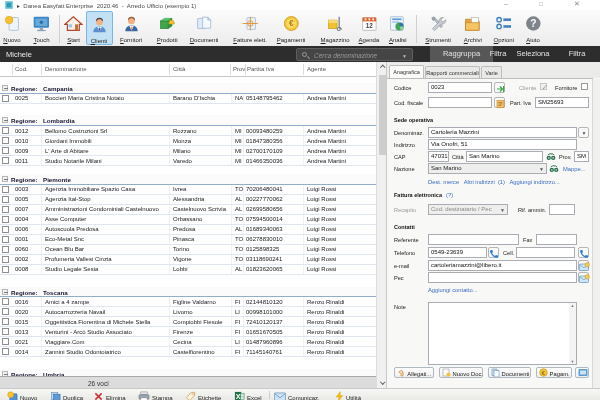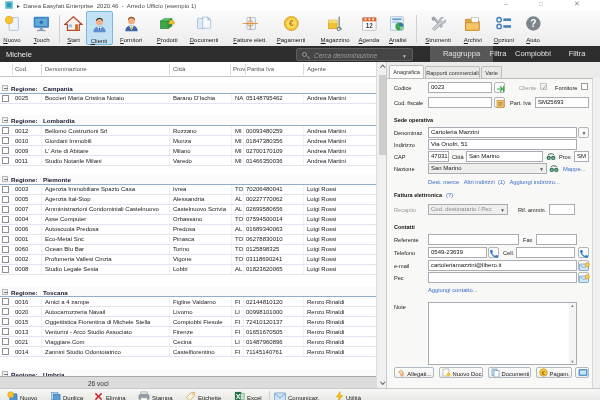--- a/index.html
+++ b/index.html
@@ -250,21 +250,21 @@
   </div>
   <div id="darkbar">
     <div class="viewname">Michele</div>
     <div id="search">
         <span class="mag"></span>
         <span class="stxt">Cerca denominazione</span>
         <span class="sarr">▼</span>
       </div>
     <div class="dkbtn" style="left:430px;width:63px;background:#575757">Raggruppa</div>
     <div class="dkbtn" style="left:484px;width:28px">Filtra</div>
-    <div class="dkbtn" style="left:513px;width:40px">Compiobbi</div>
+    <div class="dkbtn" style="left:513px;width:40px">Seleziona</div>
     <div class="dkbtn" style="left:554px;width:46px">Filtra</div>
   </div>
   <div id="tablearea">
     <div id="thead">
       <span style="left:15px">Cod.</span>
       <span style="left:45px">Denominazione</span>
       <span style="left:173px">Città</span>
       <span style="left:233px">Prov.</span>
       <span style="left:247px">Partita Iva</span>
       <span style="left:307px">Agente</span>

